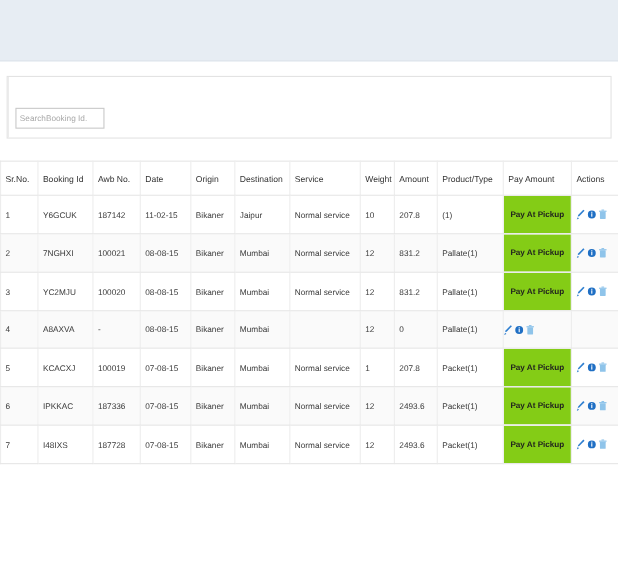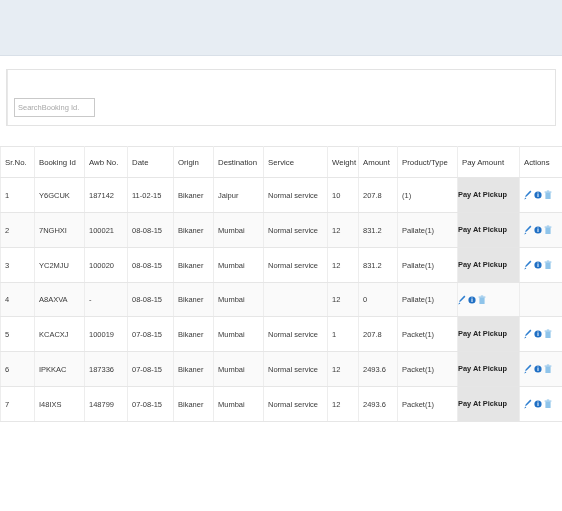--- a/index.html
+++ b/index.html
@@ -124,25 +124,25 @@
   .c-amt   { width: 39px; }
   .c-prod  { width: 60px; }
   .c-pay   { width: 62px; padding: 0 !important; }
   .c-act   { width: 43px; }
 
   .pay-badge {
     display: block;
     width: 100%;
     height: 34px;
     line-height: 34px;
-    background: #e5e5e5;
+    background: #84cc16;
     color: #1f1f1f;
     font-size: 7.4px;
     font-weight: bold;
-    text-align: left;
+    text-align: center;
   }
   td.c-pay.empty { background: #ffffff; }
   tr.alt td.c-pay.empty { background: #fafafa; }
 
   .actions { display: flex; align-items: center; gap: 2px; }
   .ic { width: 8px; height: 10px; display: inline-block; }
   .ic svg { display: block; }
 </style>
 </head>
 <body>
@@ -407,21 +407,21 @@
                     <rect x="0.6" y="1.5" width="6.8" height="1.1" fill="#8fc4ea"></rect>
                     <rect x="2.8" y="0.5" width="2.4" height="1" fill="#8fc4ea"></rect>
                   </svg>
                 </span>
               </div>
             </td>
           </tr>
           <tr>
             <td class="c-sr">7</td>
             <td class="c-book">I48IXS</td>
-            <td class="c-awb">148799</td>
+            <td class="c-awb">187728</td>
             <td class="c-date">07-08-15</td>
             <td class="c-org">Bikaner</td>
             <td class="c-dest">Mumbai</td>
             <td class="c-serv">Normal service</td>
             <td class="c-wt">12</td>
             <td class="c-amt">2493.6</td>
             <td class="c-prod">Packet(1)</td>
             <td class="c-pay">
               <span class="pay-badge">Pay At Pickup</span>
             </td>

